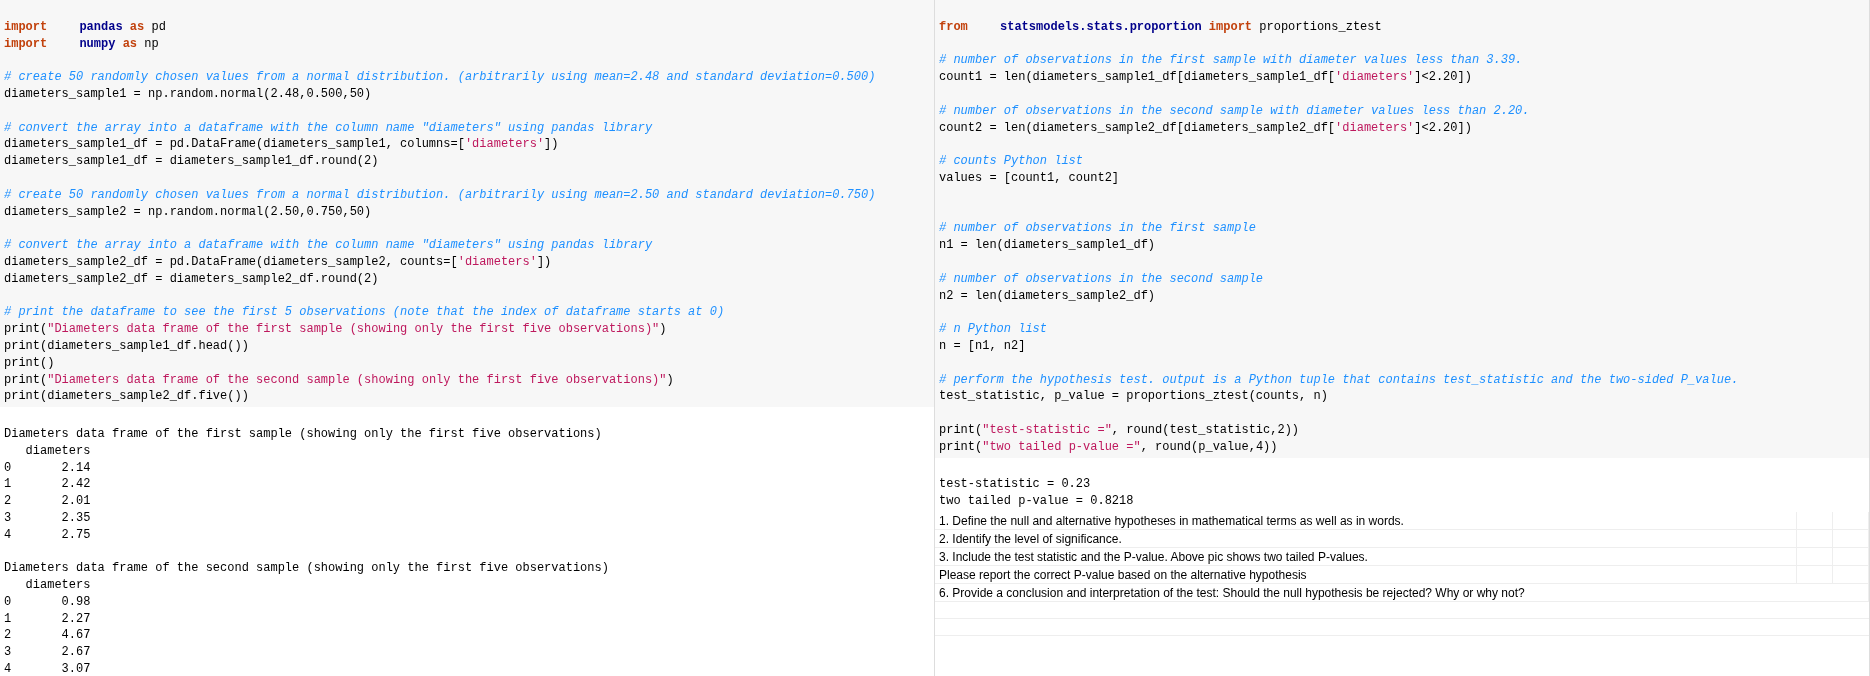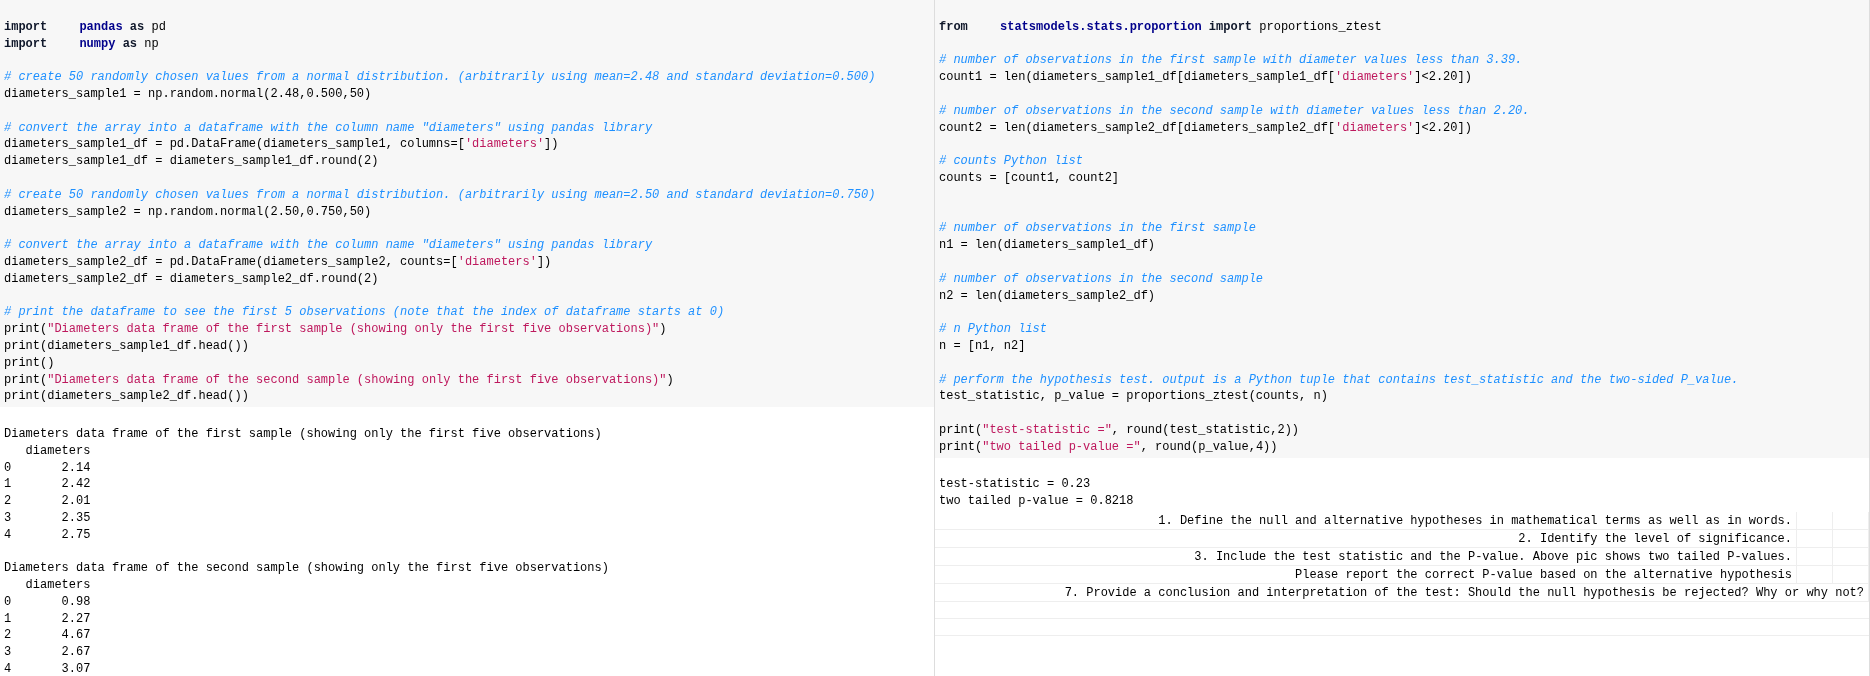--- a/index.html
+++ b/index.html
@@ -21,21 +21,21 @@
     background: #f7f7f7;
     padding: 2px 4px;
     white-space: pre-wrap;
     word-break: break-word;
   }
   .output-area {
     background: #ffffff;
     padding: 2px 4px;
     white-space: pre-wrap;
   }
-  .kw   { color: #0f172a; font-weight: bold; }   
+  .kw   { color: #c2410c; font-weight: bold; }   
   .cmt  { color: #1e90ff; font-style: italic; }  
   .str  { color: #be185d; }
   .mod  { color: #00008b; font-weight: bold; margin-left: 25px; }
   .grid-block {
     background: #ffffff;
   }
   .grid-row {
     display: flex;
     border-bottom: 1px solid #eee;
     min-height: 17px;
@@ -47,22 +47,21 @@
   }
   .grid-cell.first {
     flex: 1 1 auto;
     padding: 1px 4px;
     border-right: 1px solid #eee;
     font-family: Arial, Helvetica, sans-serif;
     font-size: 12px;
   }
   .grid-cell.small { flex: 0 0 36px; }
   .right-pane .grid-cell.first {
-    font-family: Liberation Mono, monospace;
-    text-align: right;
+    font-family: Liberation Sans, sans-serif;
   }
 </style>
 </head>
 <body>
 
 <div class="pane">
 
   <div class="code-area">
 <span class="kw">import</span> <span class="mod">pandas</span> <span class="kw">as</span> <span>pd</span>
 <span class="kw">import</span> <span class="mod">numpy</span> <span class="kw">as</span> <span>np</span>
@@ -79,21 +78,21 @@
 
 <span class="cmt"># convert the array into a dataframe with the column name "diameters" using pandas library</span>
 <span>diameters_sample2_df = pd.DataFrame(diameters_sample2, counts=[</span><span class="str">'diameters'</span><span>])</span>
 <span>diameters_sample2_df = diameters_sample2_df.round(2)</span>
 
 <span class="cmt"># print the dataframe to see the first 5 observations (note that the index of dataframe starts at 0)</span>
 <span>print(</span><span class="str">"Diameters data frame of the first sample (showing only the first five observations)"</span><span>)</span>
 <span>print(diameters_sample1_df.head())</span>
 <span>print()</span>
 <span>print(</span><span class="str">"Diameters data frame of the second sample (showing only the first five observations)"</span><span>)</span>
-<span>print(diameters_sample2_df.head())</span>
+<span>print(diameters_sample2_df.five())</span>
 </div>
 
   <div class="output-area">
 <span>Diameters data frame of the first sample (showing only the first five observations)</span>
 <span>   diameters</span>
 <span>0</span> <span>      2.14</span>
 <span>1</span> <span>      2.42</span>
 <span>2</span> <span>      2.01</span>
 <span>3</span> <span>      2.35</span>
 <span>4</span> <span>      2.75</span>
@@ -114,21 +113,21 @@
   <div class="code-area">
 <span class="kw">from</span> <span class="mod">statsmodels.stats.proportion</span> <span class="kw">import</span> <span>proportions_ztest</span>
 
 <span class="cmt"># number of observations in the first sample with diameter values less than 3.39.</span>
 <span>count1 = len(diameters_sample1_df[diameters_sample1_df[</span><span class="str">'diameters'</span><span>]&lt;2.20])</span>
 
 <span class="cmt"># number of observations in the second sample with diameter values less than 2.20.</span>
 <span>count2 = len(diameters_sample2_df[diameters_sample2_df[</span><span class="str">'diameters'</span><span>]&lt;2.20])</span>
 
 <span class="cmt"># counts Python list</span>
-<span>counts = [count1, count2]</span>
+<span>values = [count1, count2]</span>
 
 
 <span class="cmt"># number of observations in the first sample</span>
 <span>n1 = len(diameters_sample1_df)</span>
 
 <span class="cmt"># number of observations in the second sample</span>
 <span>n2 = len(diameters_sample2_df)</span>
 
 <span class="cmt"># n Python list</span>
 <span>n = [n1, n2]</span>
@@ -160,19 +159,19 @@
       <div class="grid-cell first">3. Include the test statistic and the P-value. Above pic shows two tailed P-values.</div>
       <div class="grid-cell small"></div>
       <div class="grid-cell small"></div>
     </div>
     <div class="grid-row">
       <div class="grid-cell first">    Please report the correct P-value based on the alternative hypothesis</div>
       <div class="grid-cell small"></div>
       <div class="grid-cell small"></div>
     </div>
     <div class="grid-row">
-      <div class="grid-cell first">7. Provide a conclusion and interpretation of the test: Should the null hypothesis be rejected? Why or why not?</div>
+      <div class="grid-cell first">6. Provide a conclusion and interpretation of the test: Should the null hypothesis be rejected? Why or why not?</div>
     </div>
     <div class="grid-row"></div>
     <div class="grid-row"></div>
   </div>
 
 </div>
 
 </body></html>

